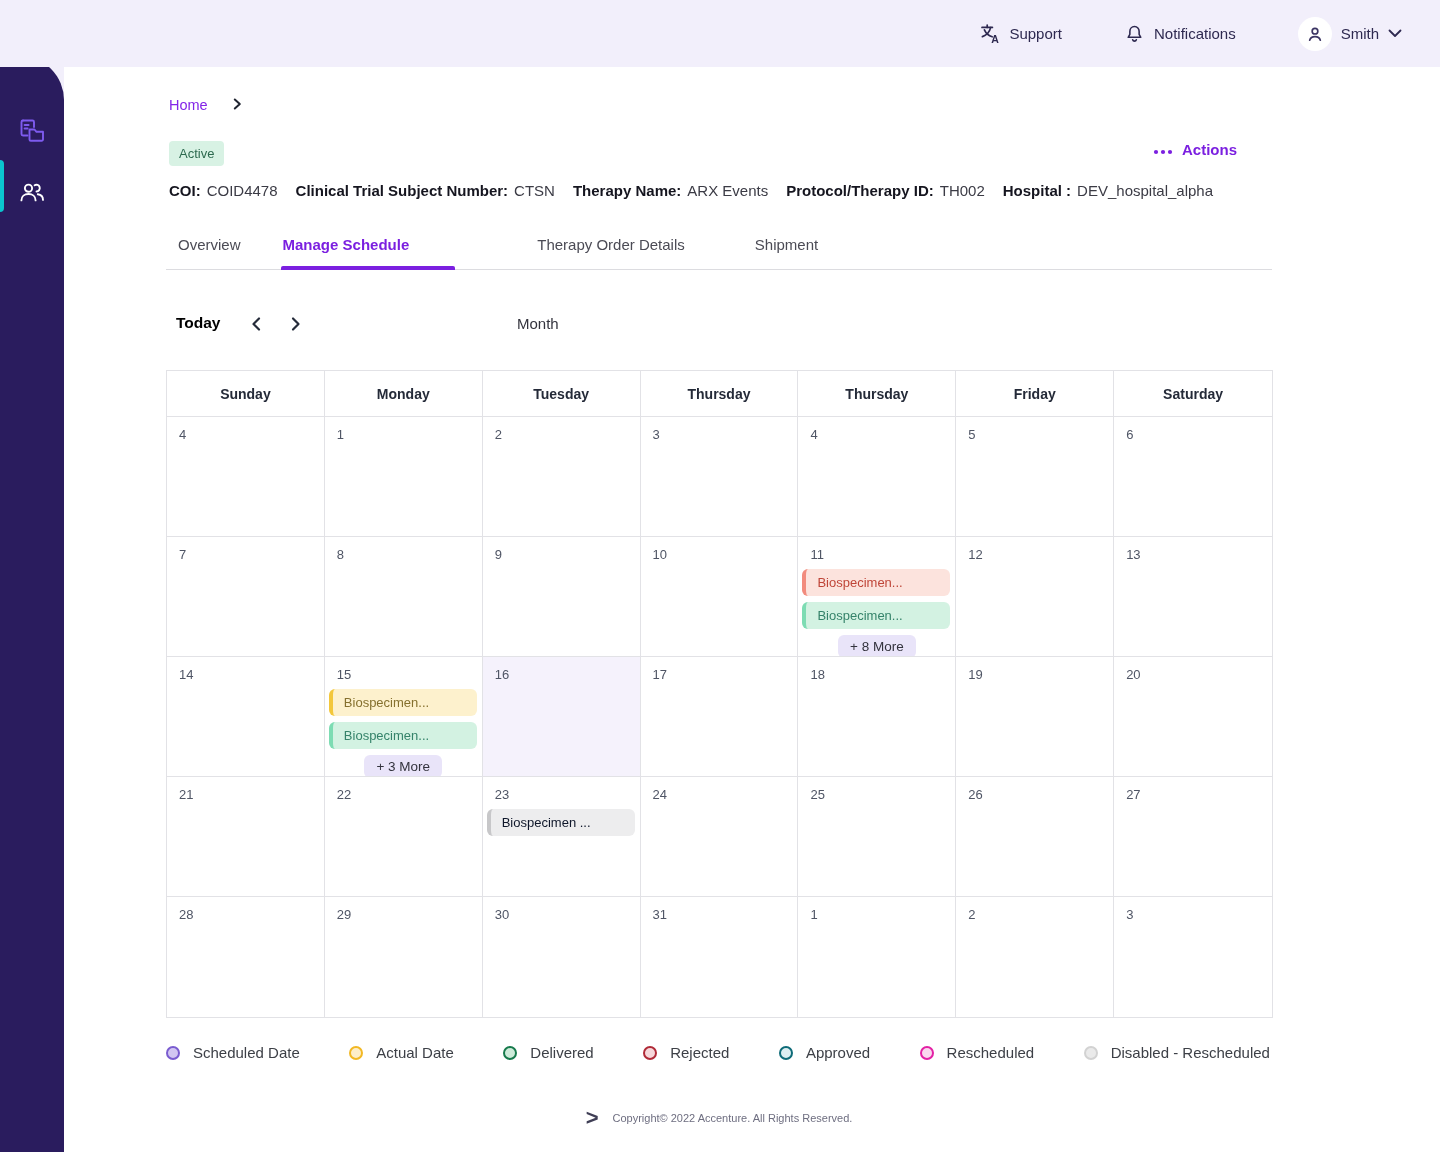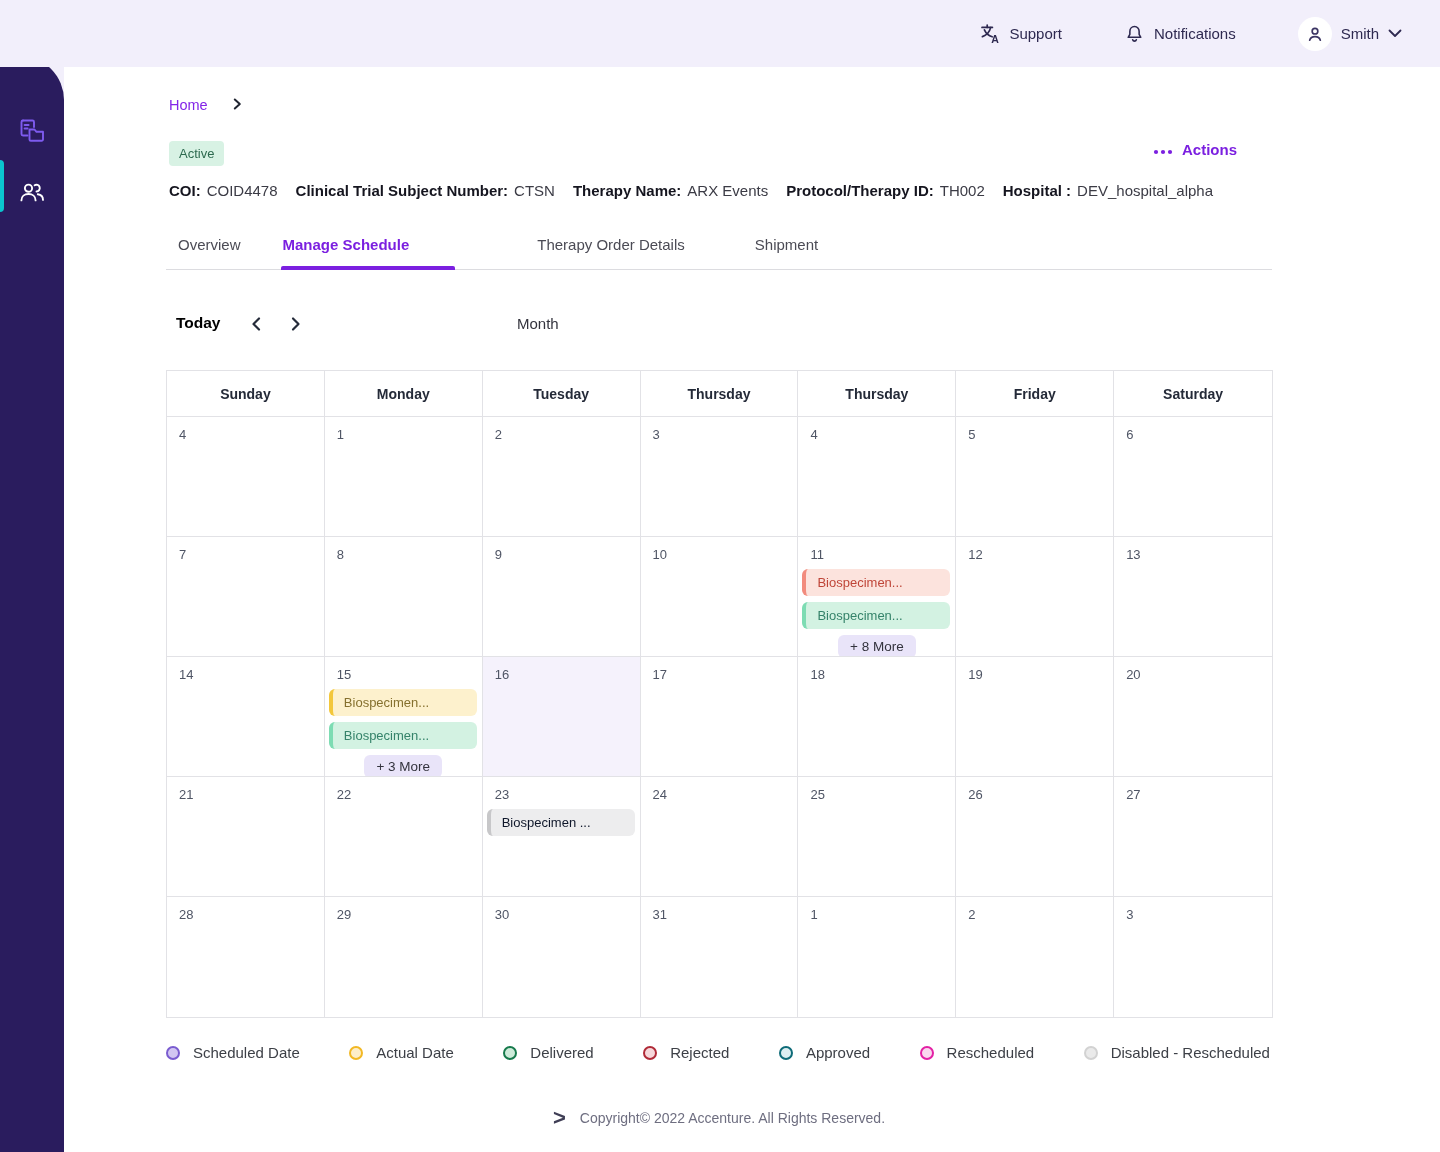--- a/index.html
+++ b/index.html
@@ -89,21 +89,21 @@
   
   .legend { margin-top:26px; width:1104px; display:flex; justify-content:space-between;
             align-items:center; }
   .legend-item { display:flex; align-items:center; gap:13px; font-size:15px; color:#3d4047; }
   .legend-dot { width:14px; height:14px; border-radius:50%; border:2.5px solid; }
 
   
   .footer { margin-top:46px; display:flex; align-items:center; justify-content:center;
             gap:14px; }
   .footer .logo { font-size:22px; font-weight:800; color:#3f3e55; line-height:1; }
-  .footer .copy { font-size:14px; color:#6e6e80; }
+  .footer .copy { font-size:11px; color:#6e6e80; }
 </style>
 </head>
 <body>
 
 <div class="topbar">
   <div class="tb-item">
     <span>
       <svg width="21" height="21" viewBox="0 0 21 21" fill="none" stroke="#2e2950" stroke-width="1.7" stroke-linecap="round">
         <line x1="3" y1="4.4" x2="13.4" y2="4.4"></line>
         <line x1="8.2" y1="2" x2="8.2" y2="4.4"></line>

